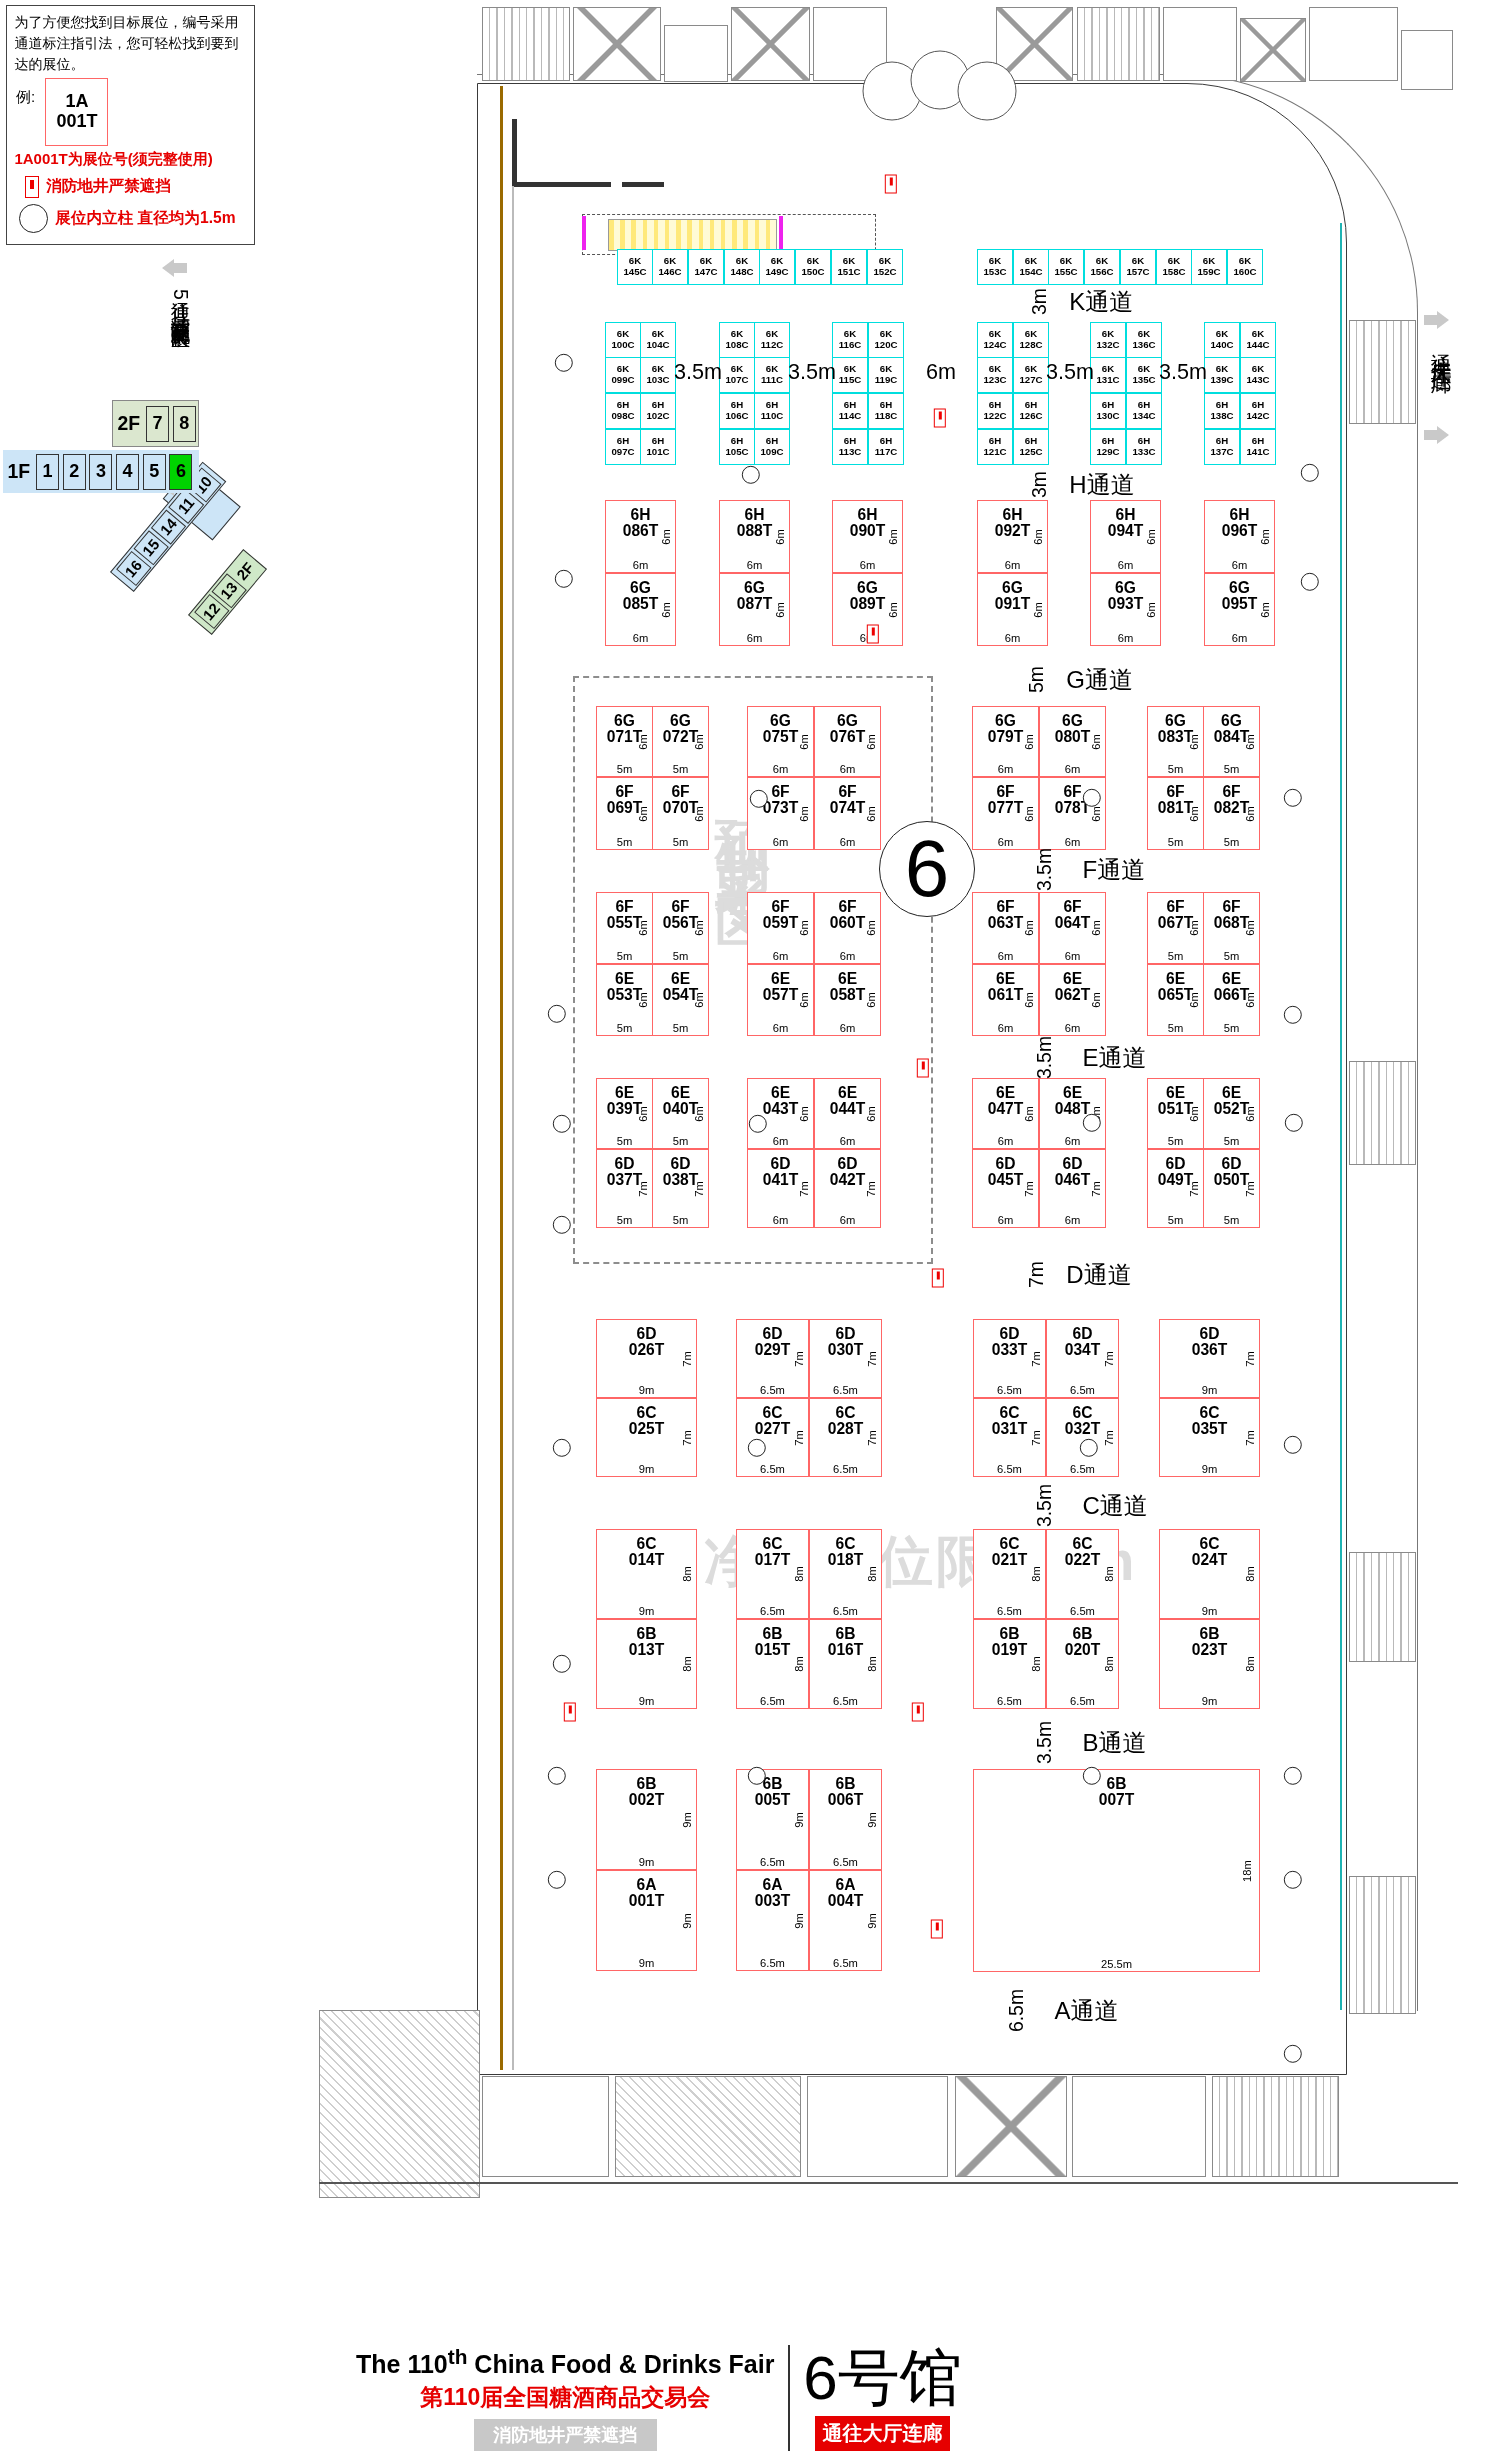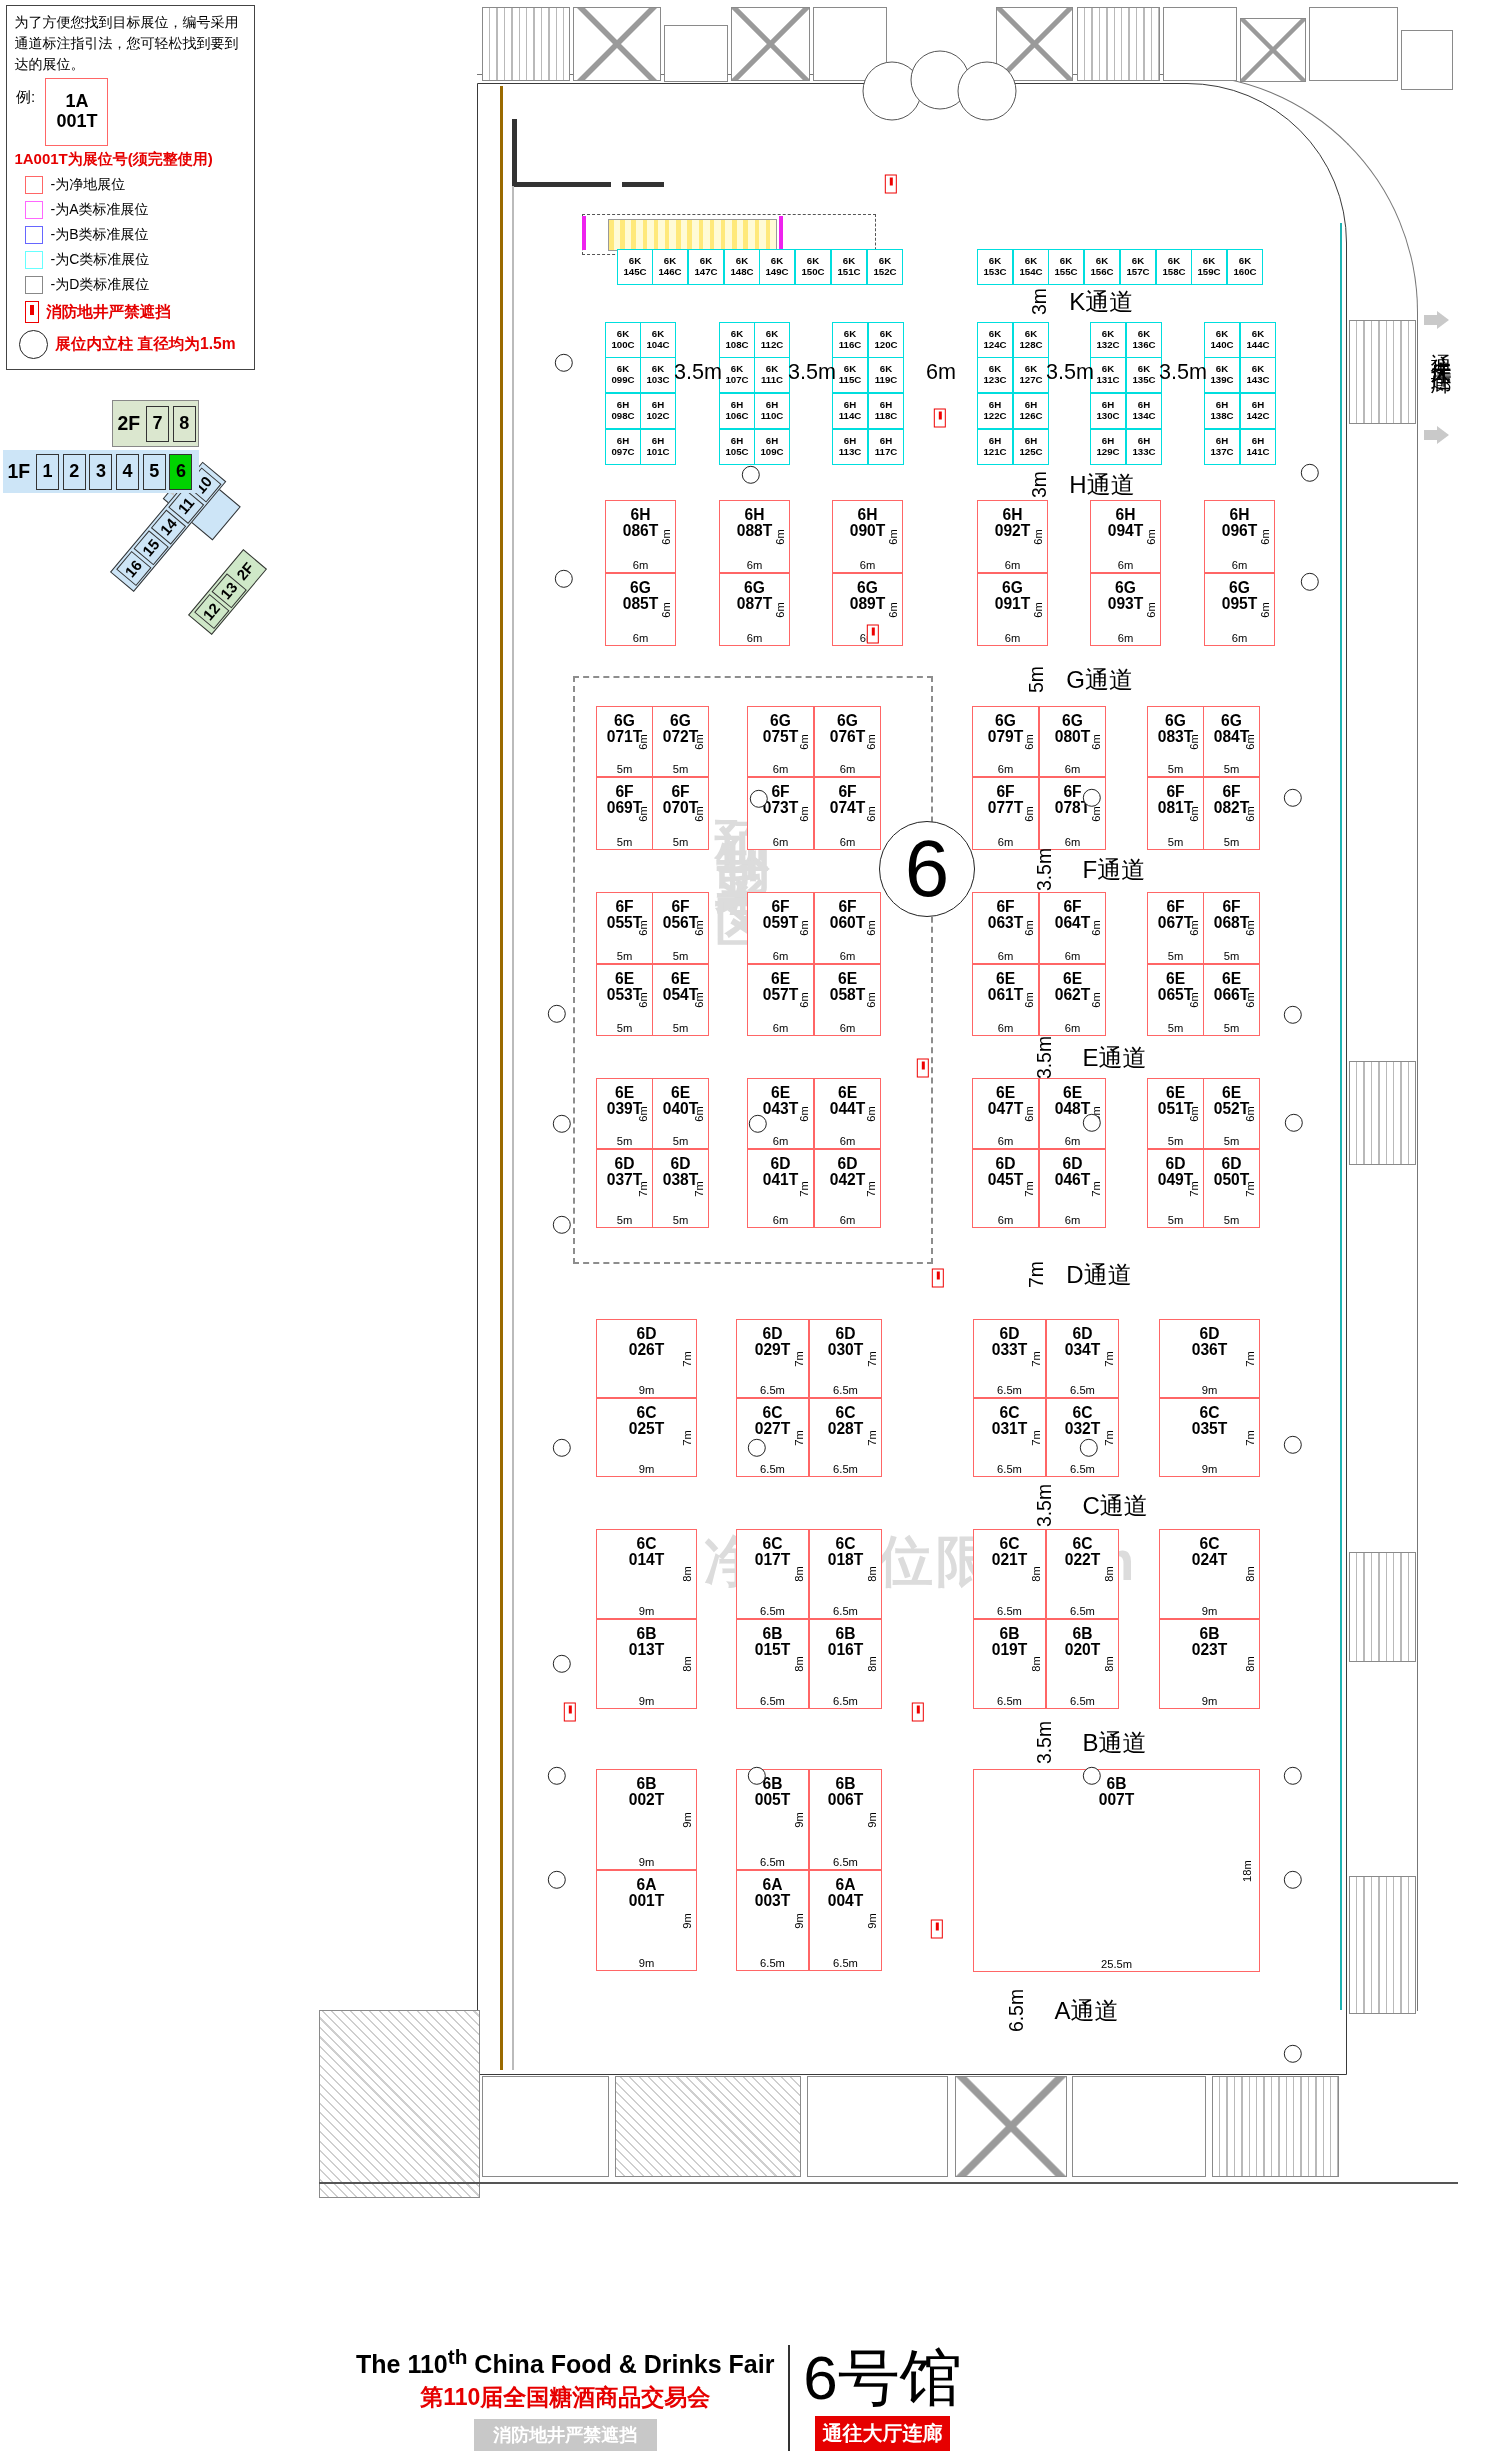--- a/index.html
+++ b/index.html
@@ -1358,42 +1358,20 @@
   <div id="legend">
     <p class="intro">为了方便您找到目标展位，编号采用通道标注指引法，您可轻松找到要到达的展位。</p>
     <div class="exrow">
       <span class="exlabel">例:</span>
       <div class="exbooth">
         <span>1A</span>
         <span>001T</span>
       </div>
     </div>
     <div class="codetitle">1A001T为展位号(须完整使用)</div>
-    <div id="swatches">
-        <div class="swrow">
-          <div class="sw" style="border-color: rgb(255, 102, 102);"></div>
-          <div class="swlab">-为净地展位</div>
-        </div>
-        <div class="swrow">
-          <div class="sw" style="border-color: rgb(255, 102, 255);"></div>
-          <div class="swlab">-为A类标准展位</div>
-        </div>
-        <div class="swrow">
-          <div class="sw" style="border-color: rgb(102, 102, 255);"></div>
-          <div class="swlab">-为B类标准展位</div>
-        </div>
-        <div class="swrow">
-          <div class="sw" style="border-color: rgb(102, 255, 255);"></div>
-          <div class="swlab">-为C类标准展位</div>
-        </div>
-        <div class="swrow">
-          <div class="sw" style="border-color: rgb(136, 136, 136);"></div>
-          <div class="swlab">-为D类标准展位</div>
-        </div>
-      </div>
     <div class="noterow">
       <span class="nfire">
           <i></i>
         </span>
       <span class="ntext">消防地井严禁遮挡</span>
     </div>
     <div class="noterow">
       <span class="ncol"></span>
       <span class="ntext">展位内立柱 直径均为1.5m</span>
     </div>

